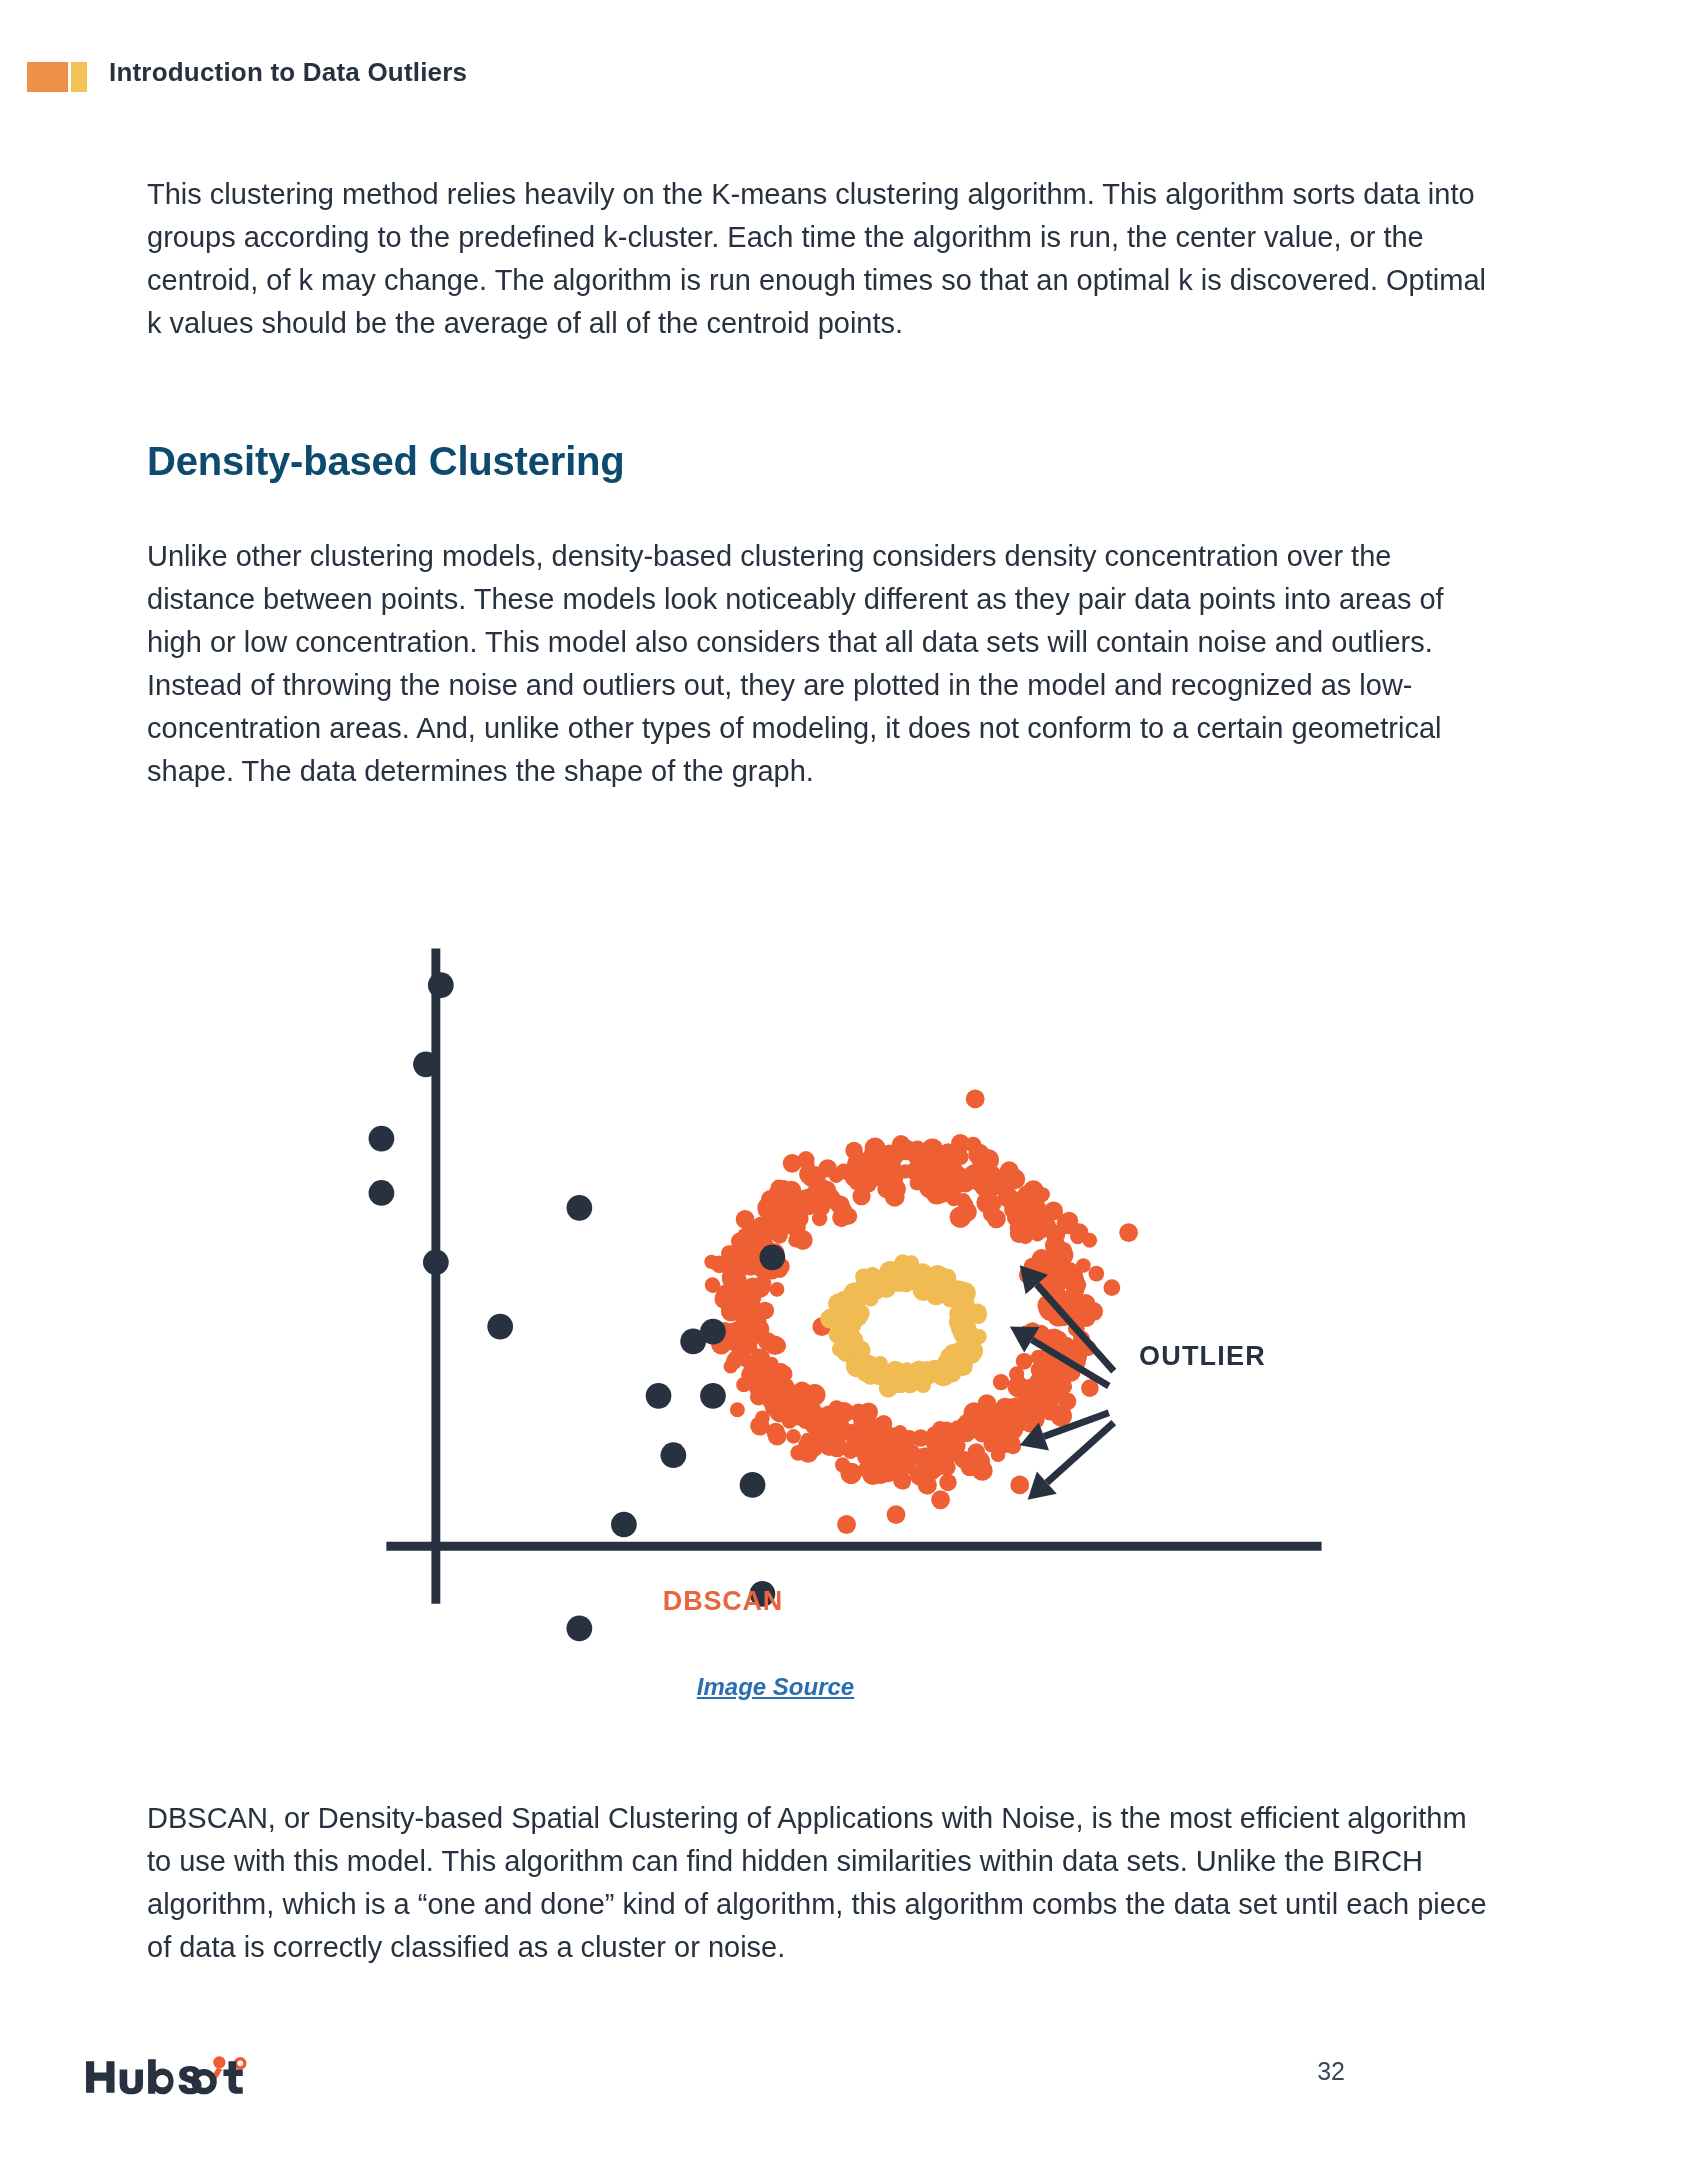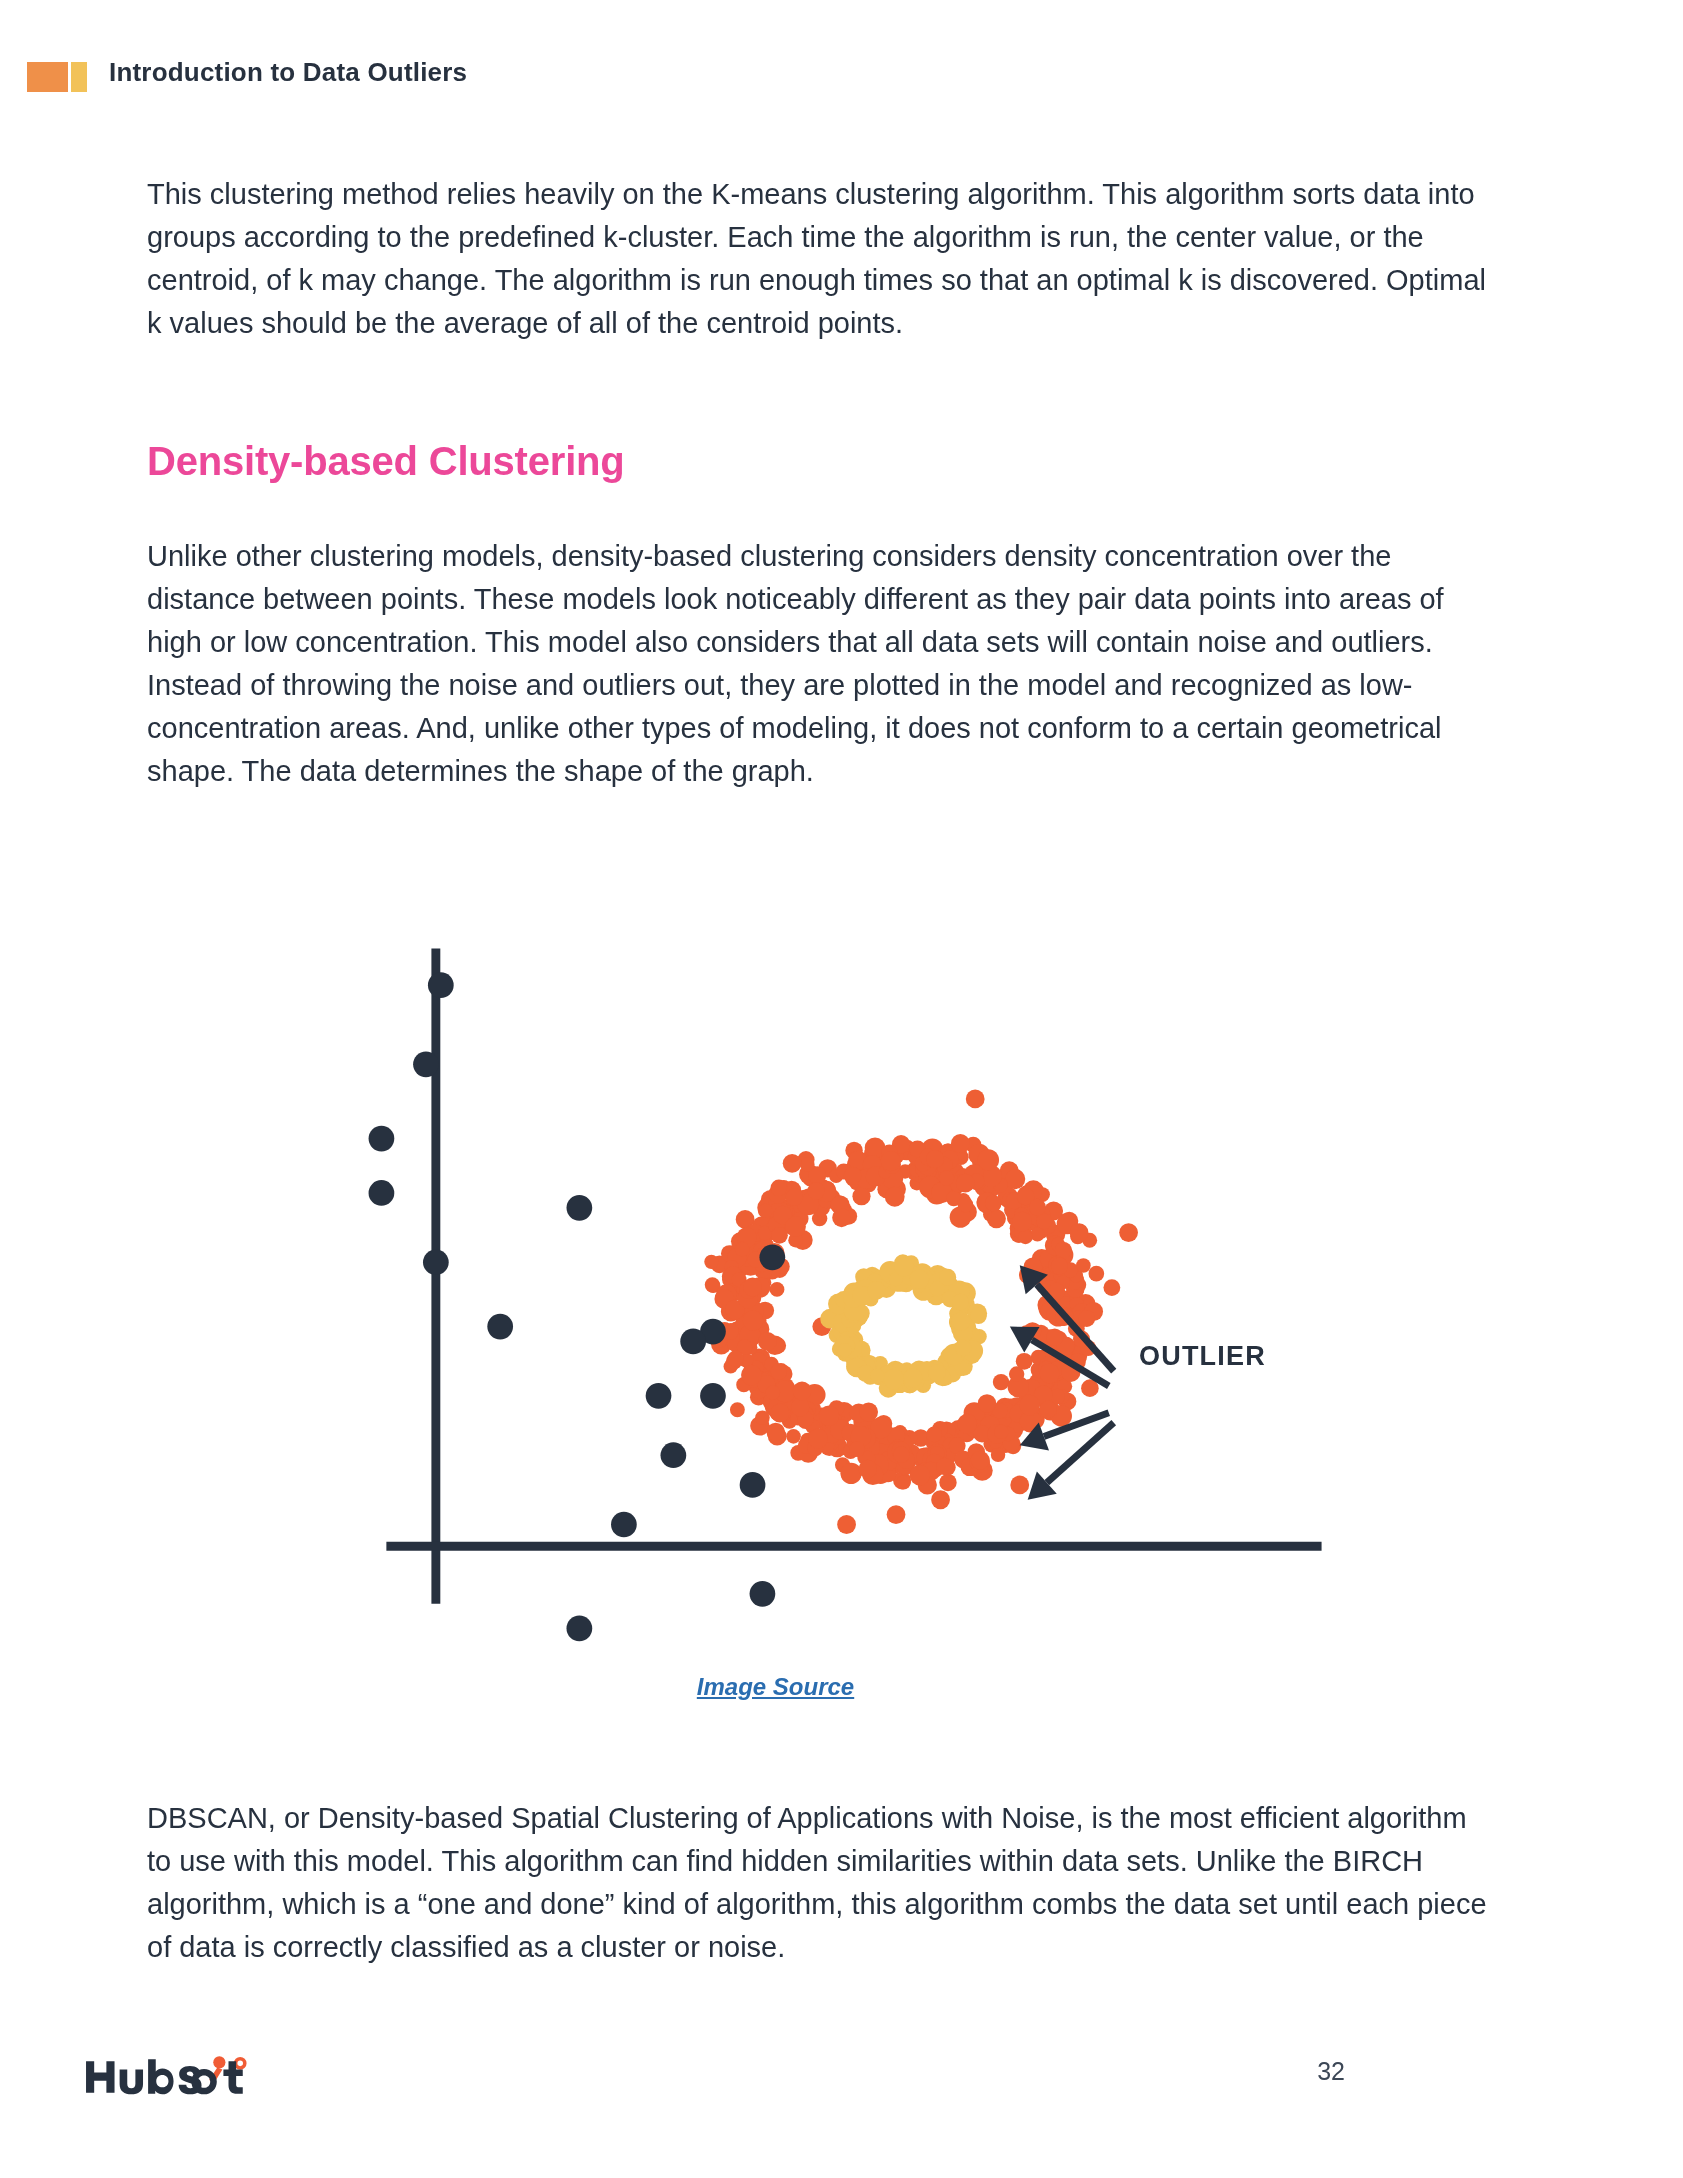--- a/index.html
+++ b/index.html
@@ -63,21 +63,21 @@
   #para-1 { top: 173px; }
   #para-2 { top: 535px; }
   #para-3 { top: 1797px; }
 
   .section-heading {
     position: absolute;
     left: 147px;
     top: 439px;
     font-size: 40px;
     font-weight: bold;
-    color: #ec4899;
+    color: #0c4a6e;
     letter-spacing: -0.2px;
   }
 
   
   #figure {
     position: absolute;
     left: 327px;
     top: 891px;
     width: 1049px;
     height: 792px;
@@ -1021,20 +1021,21 @@
         <line x1="790" y1="527" x2="724.4" y2="551.0" stroke="#27313f" stroke-width="7"></line>
         <polygon points="700,560 719.2,537.0 729.6,565.1" fill="#27313f"></polygon>
         <line x1="795" y1="537" x2="727.4" y2="597.6" stroke="#27313f" stroke-width="7"></line>
         <polygon points="708,615 717.3,586.5 737.4,608.8" fill="#27313f"></polygon>
       </g>
   </svg>
 
 
   <div id="ann-outlier" style="position:absolute;left:812px;top:450px;font-size:27px;font-weight:bold;letter-spacing:1.2px;color:#27313f;white-space:nowrap;">OUTLIER</div>
 
+  <div id="x-axis-title" style="position:absolute;left:0;top:695px;width:792px;text-align:center;font-size:27px;font-weight:bold;letter-spacing:0.8px;color:#e8663f;">DBSCAN</div>
 </div>
 
 <div class="fig-caption-link">Image Source</div>
 
 <div class="body-para" id="para-3">DBSCAN, or Density-based Spatial Clustering of Applications with Noise, is the most efficient algorithm to use with this model. This algorithm can find hidden similarities within data sets. Unlike the BIRCH algorithm, which is a “one and done” kind of algorithm, this algorithm combs the data set until each piece of data is correctly classified as a cluster or noise.</div>
 
 <div id="page-footer">
   <svg class="hubspot-logo" viewBox="0 0 340 90" xmlns="http://www.w3.org/2000/svg">
     <g fill="#27313f">
       <path d="M4 22 h16 v22 h24 v-22 h16 v62 h-16 v-24 h-24 v24 h-16 z"></path>

